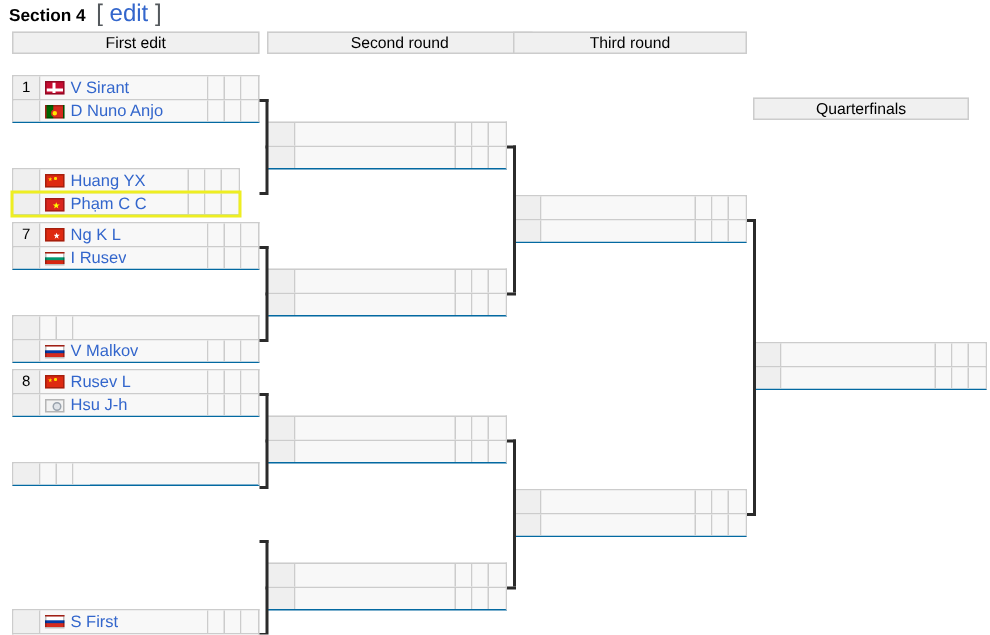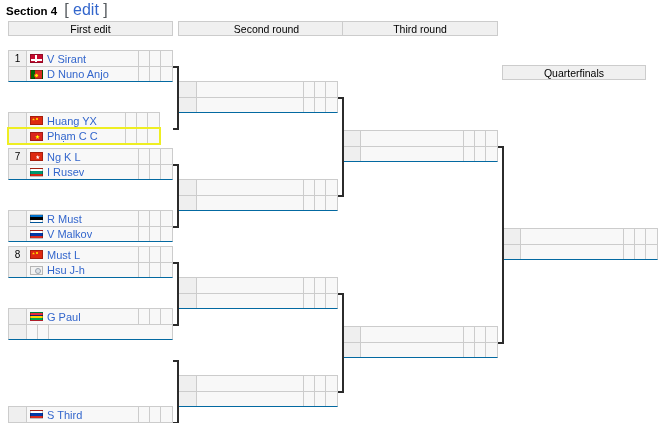--- a/index.html
+++ b/index.html
@@ -210,87 +210,73 @@
           <a href="#" class="nm bracket-lk">I Rusev</a>
         </div>
         <div class="sc"></div>
         <div class="sc"></div>
         <div class="sc"></div>
       </div>
     </div>
     <div class="match" style="left: 8px; top: 210px; width: 165px;">
       <div class="row">
         <div class="seed"></div>
-        <div class="name">
-          <span class="flag f-est"></span>
-          <a href="#" class="nm bracket-lk">R Must</a>
-        </div>
         <div class="sc"></div>
         <div class="sc"></div>
         <div class="sc"></div>
       </div>
       <div class="row">
         <div class="seed"></div>
         <div class="name">
           <span class="flag f-rus"></span>
           <a href="#" class="nm bracket-lk">V Malkov</a>
         </div>
         <div class="sc"></div>
         <div class="sc"></div>
         <div class="sc"></div>
       </div>
     </div>
     <div class="match" style="left: 8px; top: 246px; width: 165px;">
       <div class="row">
         <div class="seed">8</div>
         <div class="name">
           <span class="flag f-chn"></span>
-          <a href="#" class="nm bracket-lk">Must L</a>
+          <a href="#" class="nm bracket-lk">Rusev L</a>
         </div>
         <div class="sc"></div>
         <div class="sc"></div>
         <div class="sc"></div>
       </div>
       <div class="row">
         <div class="seed"></div>
         <div class="name">
           <span class="flag f-tpe"></span>
           <a href="#" class="nm bracket-lk">Hsu J-h</a>
         </div>
         <div class="sc"></div>
         <div class="sc"></div>
         <div class="sc"></div>
       </div>
     </div>
     <div class="match" style="left: 8px; top: 308px; width: 165px;">
       <div class="row">
         <div class="seed"></div>
-        <div class="name">
-          <span class="flag f-mri"></span>
-          <a href="#" class="nm bracket-lk">G Paul</a>
-        </div>
-        <div class="sc"></div>
-        <div class="sc"></div>
-        <div class="sc"></div>
-      </div>
-      <div class="row">
-        <div class="seed"></div>
         <div class="sc"></div>
         <div class="sc"></div>
         <div class="sc"></div>
       </div>
     </div>
     <div class="match" style="left: 8px; top: 344px; width: 165px;">
     </div>
     <div class="match" style="left: 8px; top: 406px; width: 165px;">
       <div class="row">
         <div class="seed"></div>
         <div class="name">
           <span class="flag f-rus"></span>
-          <a href="#" class="nm bracket-lk">S Third</a>
+          <a href="#" class="nm bracket-lk">S First</a>
         </div>
         <div class="sc"></div>
         <div class="sc"></div>
         <div class="sc"></div>
       </div>
       <div class="row"></div>
     </div>
     <div class="match" style="left: 178px; top: 81px; width: 160px;">
       <div class="row">
         <div class="seed"></div>

